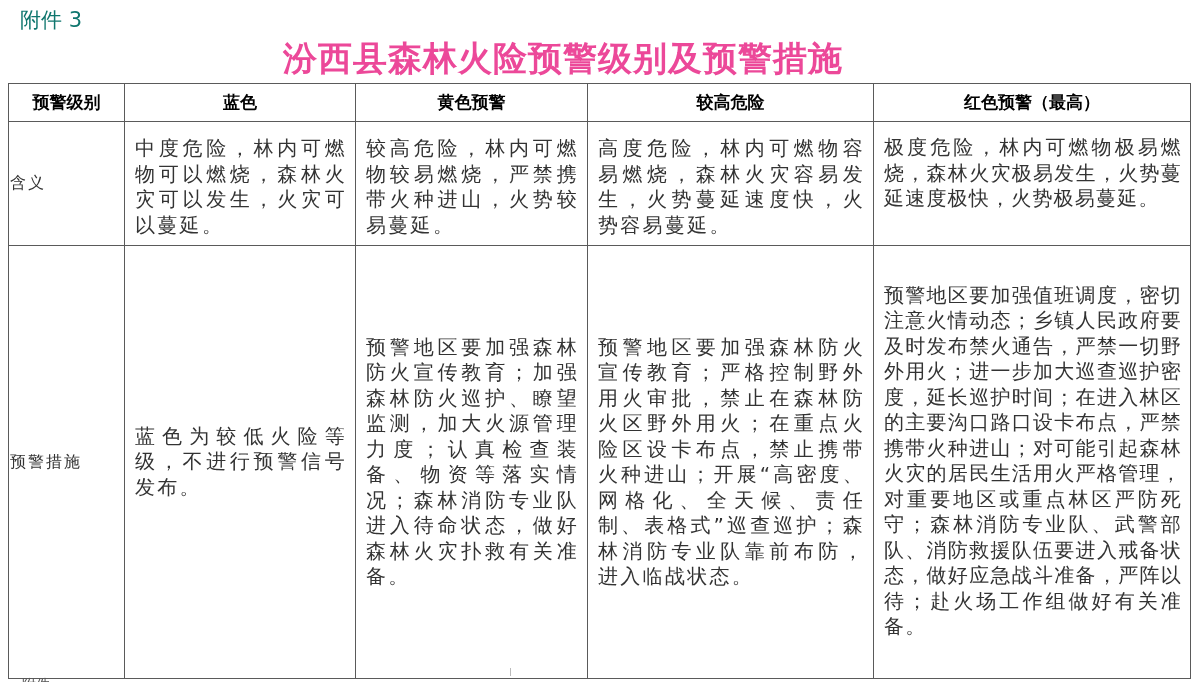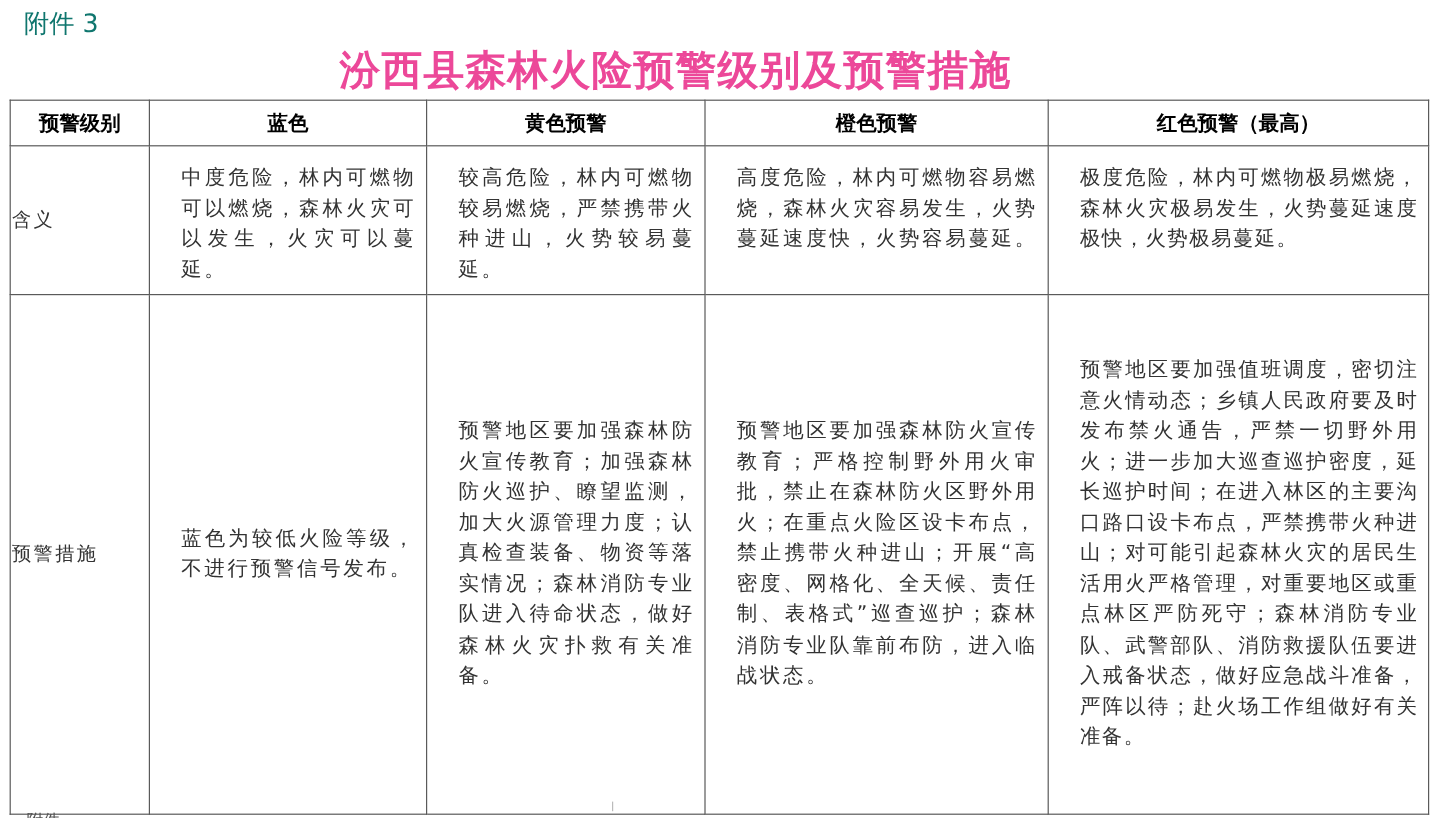--- a/index.html
+++ b/index.html
@@ -7,26 +7,26 @@
          font-family: "DejaVu Sans", "Liberation Sans", sans-serif; color: #1a1a1a; }
   .attach-label { position: absolute; left: 20px; top: 6px; font-size: 21px; color: #0f766e; }
   .doc-title { position: absolute; left: 0; width: 1126px; top: 36px; text-align: center;
                font-family: Liberation Sans, sans-serif; font-weight: bold;
                font-size: 34px; letter-spacing: 1px; color: #ec4899; }
   table.grid { position: absolute; left: 8px; top: 83px; width: 1182px; border-collapse: collapse;
                table-layout: fixed; }
   table.grid td, table.grid th { border: 1.5px solid #5a5a5a; }
   th { height: 37px; font-size: 17px; font-weight: bold; text-align: center; color: #000000; padding: 0; }
   td.label { font-size: 16px; color: #333; letter-spacing: 2px; }
-  td.cell { font-size: 17px; line-height: 25.5px; color: #333; padding: 4px 8px 4px 26px;
+  td.cell { font-size: 20px; line-height: 25.5px; color: #333; padding: 4px 8px 4px 10px;
             letter-spacing: 2.3px; text-align: justify; vertical-align: middle; }
   tr.r1 td { height: 105px; }
   tr.r1 td.cell { vertical-align: top; padding-top: 14px; }
   tr.r2 td { height: 424px; }
-  .red-cell { letter-spacing: 1.2px !important; }
+  .red-cell { letter-spacing: 1.2px !important; font-family: Liberation Mono, monospace; }
   .footer-frag { position: absolute; left: 22px; top: 674px; font-size: 14px; color: #555;
                  height: 8px; overflow: hidden; line-height: 20px; }
   .page-tick { position: absolute; left: 510px; top: 668px; width: 1px; height: 8px; background: #bbb; }
 </style>
 </head>
 <body>
 
 <div class="attach-label">附件 3</div>
 <div class="doc-title">汾西县森林火险预警级别及预警措施</div>
 
@@ -36,21 +36,21 @@
       <col style="width:231px">
       <col style="width:232px">
       <col style="width:286px">
       <col style="width:317px">
   </colgroup>
   <tbody>
       <tr>
     <th>预警级别</th>
     <th>蓝色</th>
     <th>黄色预警</th>
-    <th>橙色预警</th>
+    <th>较高危险</th>
     <th>红色预警（最高）</th>
   </tr>
   <tr class="r1">
     <td class="label">含义</td>
     <td class="cell">中度危险，林内可燃物可以燃烧，森林火灾可以发生，火灾可以蔓延。</td>
     <td class="cell">较高危险，林内可燃物较易燃烧，严禁携带火种进山，火势较易蔓延。</td>
     <td class="cell">高度危险，林内可燃物容易燃烧，森林火灾容易发生，火势蔓延速度快，火势容易蔓延。</td>
     <td class="cell red-cell">极度危险，林内可燃物极易燃烧，森林火灾极易发生，火势蔓延速度极快，火势极易蔓延。</td>
   </tr>
   <tr class="r2">

